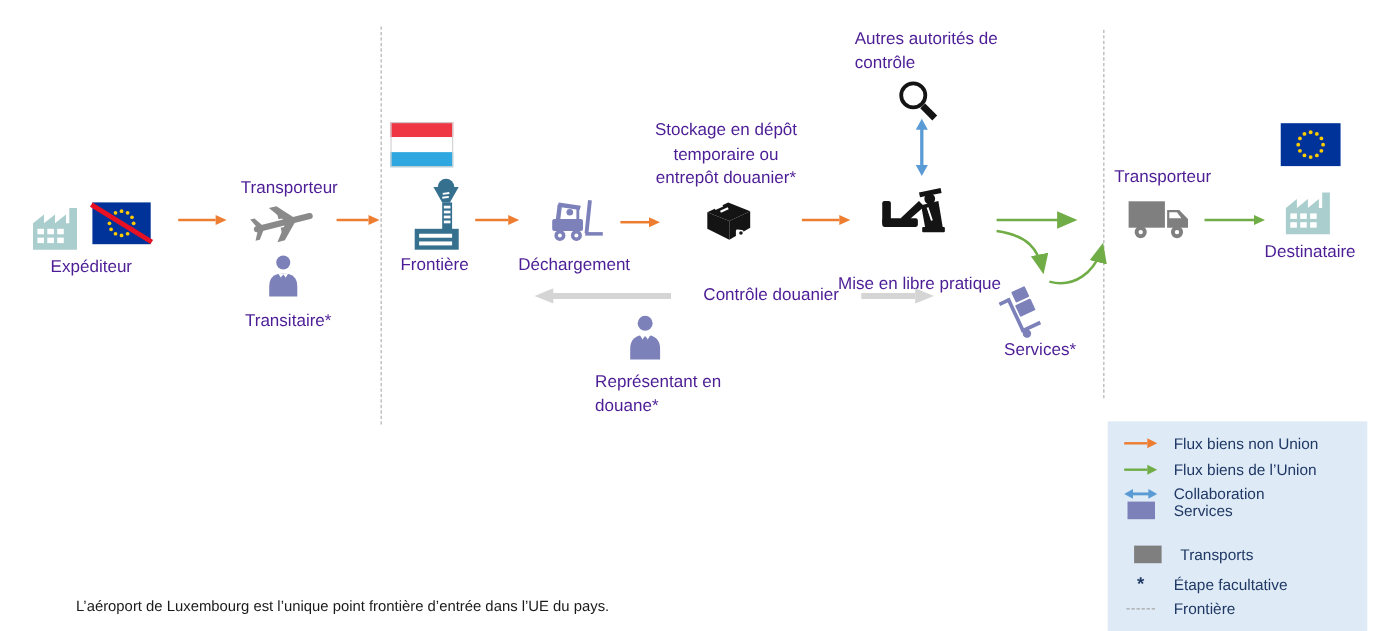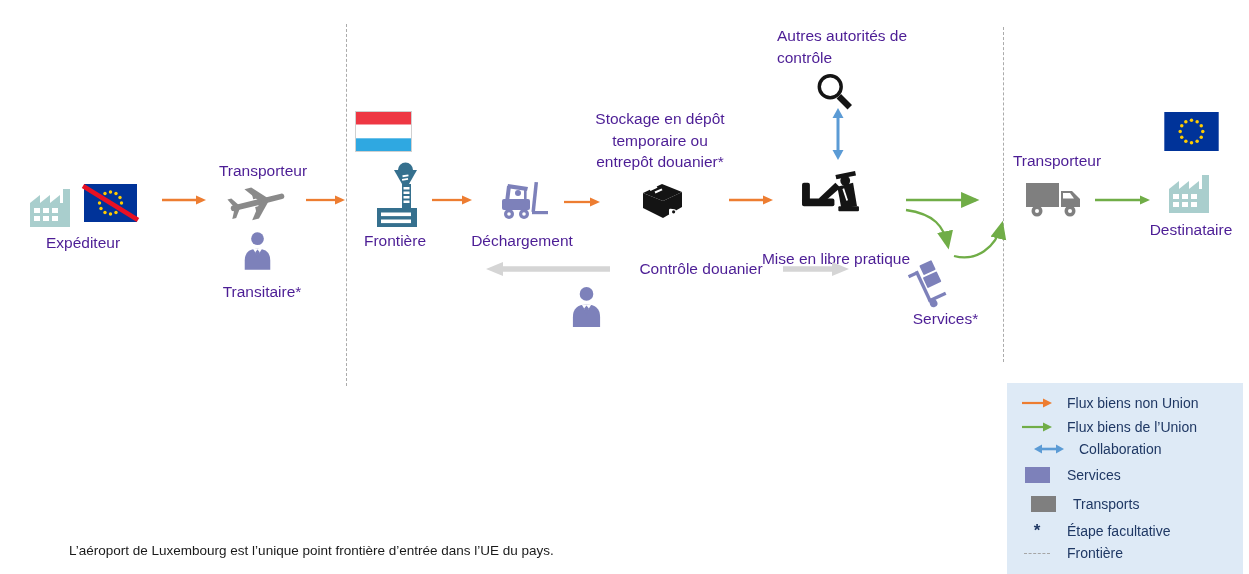--- a/index.html
+++ b/index.html
@@ -213,20 +213,21 @@
     <line x1="0" y1="8" x2="49" y2="8" stroke="#D5D5D5" stroke-width="5.5"></line>
     <polygon points="49,1 66,8 49,15" fill="#D5D5D5"></polygon>
   </svg>
 
   <svg class="abs" style="left:570px;top:285px;" width="33" height="43" viewBox="0 0 34 42">
     <circle cx="17" cy="8" r="7" fill="#7D81BA"></circle>
     <path d="M3 42 V32 Q3 19 17 19 Q31 19 31 32 V42 Z" fill="#7D81BA"></path>
     <polygon points="12,19 22,19 17,27" fill="#fff"></polygon>
     <polygon points="17,20 14.5,23 17,30 19.5,23" fill="#7D81BA"></polygon>
   </svg>
+  <div class="abs lbl left" style="left:541px;top:337px;width:120px;">Représentant en douane*</div>
 
   <div class="abs lbl" style="left:1002px;top:150px;width:110px;">Transporteur</div>
   <svg class="abs" style="left:1023px;top:178px;" width="62" height="42" viewBox="0 0 60 42">
     <g fill="#7F7F7F">
       <rect x="2" y="5" width="33" height="24"></rect>
       <path d="M37 13 h11 l8 8 v8 h-19 z"></path>
       <circle cx="13" cy="33" r="5.5"></circle>
         <circle cx="46" cy="33" r="5.5"></circle>
     </g>
     <polygon points="39,15 46,15 50,20.5 39,20.5" fill="#fff"></polygon>
@@ -279,31 +280,31 @@
     </div>
     <div class="lrow" style="top:34px;">
       <span class="lsym">
         <svg width="30" height="10">
           <line x1="0" y1="5" x2="21" y2="5" stroke="#70AD47" stroke-width="2.2"></line>
             <polygon points="21,0.5 30,5 21,9.5" fill="#70AD47"></polygon>
         </svg>
       </span>
       <span class="ltxt">Flux biens de l’Union</span>
     </div>
-    <div class="lrow" style="top:56px;margin-left:12px;">
+    <div class="lrow" style="top:56px;">
       <span class="lsym">
         <svg width="30" height="10">
           <line x1="7" y1="5" x2="23" y2="5" stroke="#5B9BD5" stroke-width="2.6"></line>
           <polygon points="8,0.5 0,5 8,9.5" fill="#5B9BD5"></polygon>
             <polygon points="22,0.5 30,5 22,9.5" fill="#5B9BD5"></polygon>
         </svg>
       </span>
       <span class="ltxt">Collaboration</span>
     </div>
-    <div class="lrow" style="top:82px;">
+    <div class="lrow" style="top:71px;">
       <span class="lsym">
           <span style="width:25px;height:16px;background:#7D81BA;display:inline-block;"></span>
         </span>
       <span class="ltxt">Services</span>
     </div>
     <div class="lrow" style="top:111px;padding-left:14px;">
       <span class="lsym">
           <span style="width:25px;height:16px;background:#7F7F7F;display:inline-block;"></span>
         </span>
       <span class="ltxt">Transports</span>

